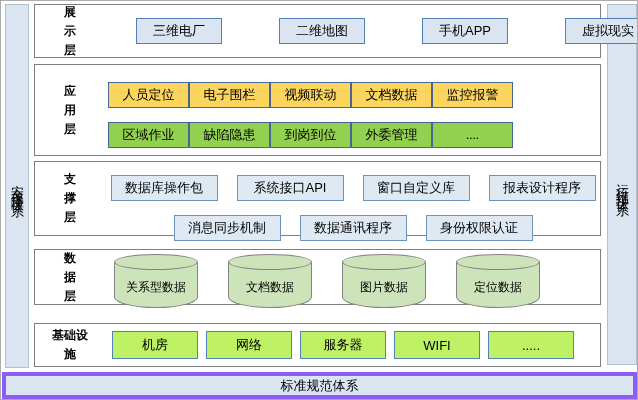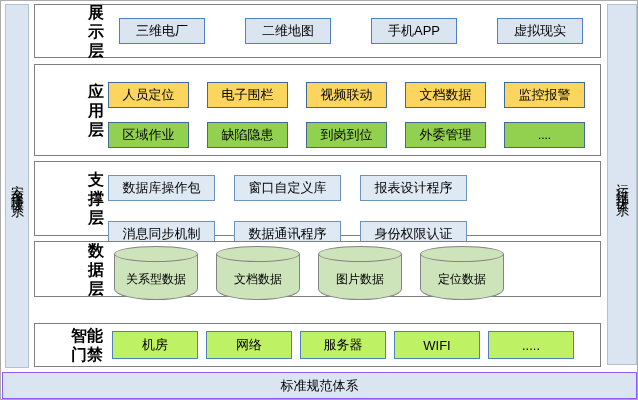--- a/index.html
+++ b/index.html
@@ -11,56 +11,56 @@
   
   .vbar{
     position:absolute;background:#dbe5f1;border:1px solid #b3c0d1;box-sizing:border-box;
     display:flex;align-items:center;justify-content:center;
   }
   .vbar-left{left:4px;top:3px;width:24px;height:364px;}
   .vbar-right{left:606px;top:3px;width:30px;height:361px;}
   .vtext{writing-mode:vertical-rl;text-orientation:upright;letter-spacing:4px;font-size:13px;}
   .hbar{
     position:absolute;left:1px;top:371px;width:635px;height:27px;
-    background:#dbe5f1;border:1px solid #8b5cf6;box-sizing:border-box;
+    background:#dbe5f1;border:4px solid #8b5cf6;box-sizing:border-box;
     display:flex;align-items:center;justify-content:center;font-size:13px;
   }
   
   .layer{
     position:absolute;left:33px;width:567px;background:#ffffff;
     border:1px solid #7f7f7f;box-sizing:border-box;
   }
   .layer-label{
     position:absolute;left:0;top:0;bottom:0;width:70px;
-    display:flex;align-items:center;justify-content:flex-end;
-    font-weight:bold;font-size:16px;line-height:19px;
+    display:flex;align-items:center;justify-content:center;
+    font-weight:bold;font-size:12px;line-height:19px;
   }
   .label-3{width:18px;word-break:break-all;text-align:center;}
   .label-4{width:36px;word-break:break-all;text-align:center;}
   .layer-content{position:absolute;left:70px;top:0;bottom:0;right:2px;display:flex;box-sizing:border-box;}
   .rows{flex-direction:column;}
   .chip-row{display:flex;}
   
   .chip{
     box-sizing:border-box;flex:0 0 auto;height:26px;
     display:flex;align-items:center;justify-content:center;
     font-size:13px;white-space:nowrap;
   }
-  .chip-blue{width:86px;background:#dbe5f1;border:1px solid #4f81bd;}
+  .chip-blue{width:86px;background:#dbe5f1;border:1px solid #4f81bd;margin-left:17px;}
   .chip-yellow{width:81px;background:#fcd55f;border:1px solid #44679a;}
   .chip-green{width:81px;background:#92d04f;border:1px solid #44679a;font-family:Liberation Serif, serif;}
   .chip-support{width:107px;background:#dfe9f3;border:1px solid #6d93b8;}
   .chip-infra{width:86px;height:28px;background:#bef264;border:1px solid #4f81bd;}
   
   .c-present{align-items:center;padding-left:14px;gap:40px;}
   .c-app{padding-top:17px;padding-left:3px;gap:14px;}
-  .c-app .chip-row{gap:18px;}
-  .c-support{padding-top:13px;padding-left:3px;gap:20px;}
+  .c-app .chip-row{gap:0;}
+  .c-support{padding-top:13px;padding-left:3px;gap:14px;align-items:center;}
   .c-support .chip-row{gap:19px;}
-  .c-data{align-items:center;padding-left:9px;gap:18px;font-family:Liberation Serif, serif;}
+  .c-data{align-items:center;padding-left:9px;gap:30px;font-family:Liberation Serif, serif;}
   .c-infra{align-items:center;padding-left:7px;gap:8px;}
   
   .cyl{position:relative;width:84px;height:54px;flex:0 0 auto;margin-top:8px;}
   .cyl-top{
     position:absolute;top:0;left:0;right:0;height:16px;background:#cde3ba;
     border:1px solid #848484;border-radius:50%;box-sizing:border-box;z-index:2;
   }
   .cyl-body{
     position:absolute;top:8px;left:0;right:0;bottom:0;background:#cde3ba;
     border:1px solid #848484;border-top:none;box-sizing:border-box;
@@ -120,32 +120,33 @@
     </div>
   </div>
 
   <div class="layer" style="top:160px;height:75px;">
     <div class="layer-label">
       <span class="label-3">支撑层</span>
     </div>
     <div class="layer-content rows c-support">
       <div class="chip-row">
         <div class="chip chip-support">数据库操作包</div>
+        <div class="chip chip-support">系统接口API</div>
         <div class="chip chip-support">窗口自定义库</div>
         <div class="chip chip-support">报表设计程序</div>
       </div>
       <div class="chip-row">
         <div class="chip chip-support">消息同步机制</div>
         <div class="chip chip-support">数据通讯程序</div>
         <div class="chip chip-support">身份权限认证</div>
       </div>
     </div>
   </div>
 
-  <div class="layer" style="top:240px;height:56px;">
+  <div class="layer" style="top:248px;height:56px;">
     <div class="layer-label">
       <span class="label-3">数据层</span>
     </div>
     <div class="layer-content c-data">
       <div class="cyl">
         <div class="cyl-top"></div>
         <div class="cyl-body">关系型数据</div>
       </div>
       <div class="cyl">
         <div class="cyl-top"></div>
@@ -157,21 +158,21 @@
       </div>
       <div class="cyl">
         <div class="cyl-top"></div>
         <div class="cyl-body">定位数据</div>
       </div>
     </div>
   </div>
 
   <div class="layer" style="top:322px;height:44px;">
     <div class="layer-label">
-      <span class="label-4">智能门禁</span>
+      <span class="label-4">基础设施</span>
     </div>
     <div class="layer-content c-infra">
       <div class="chip chip-infra">机房</div>
       <div class="chip chip-infra">网络</div>
       <div class="chip chip-infra">服务器</div>
       <div class="chip chip-infra">WIFI</div>
       <div class="chip chip-infra">.....</div>
     </div>
   </div>
 

